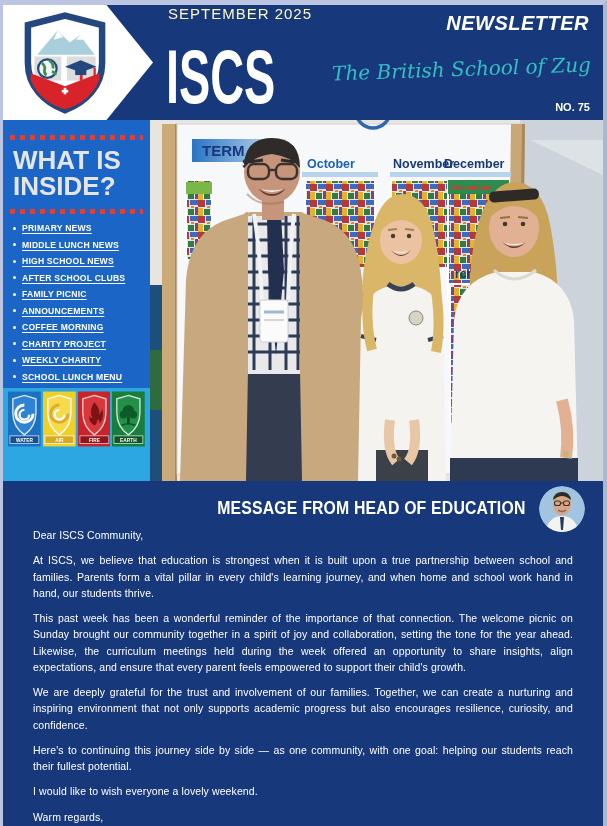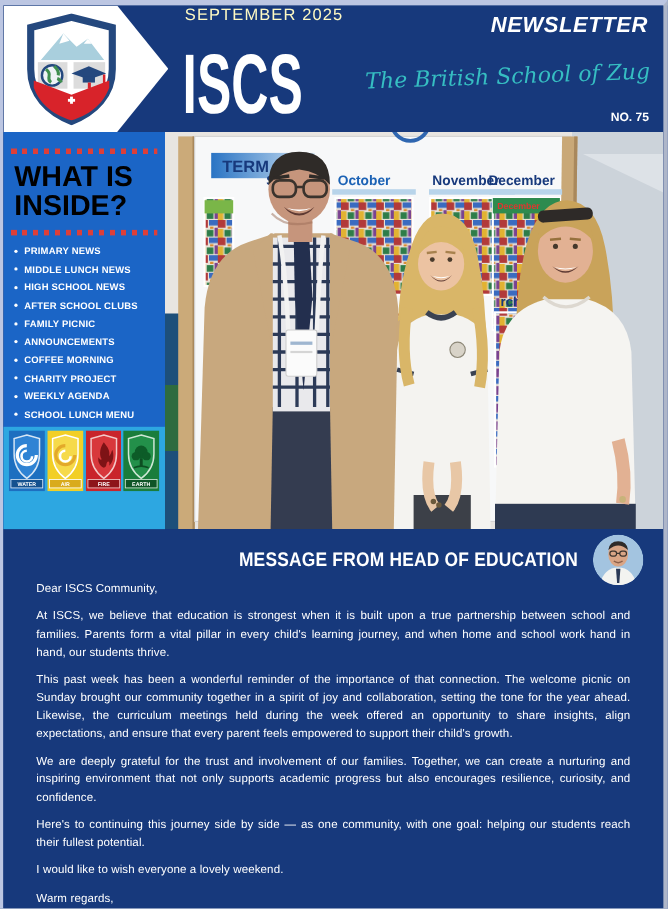--- a/index.html
+++ b/index.html
@@ -19,26 +19,26 @@
         color:#ffffff;letter-spacing:.5px;}
   .tagline{position:absolute;right:12px;top:52px;font-family:"DejaVu Serif",serif;font-style:italic;
         font-size:20px;color:#36bec2;transform:rotate(-2deg);}
   .issue-no{position:absolute;right:13px;bottom:7px;font-size:11px;font-weight:800;color:#ffffff;}
 
   
   .main{display:flex;height:361px;}
   .sidebar{width:147px;background:#1b65c6;display:flex;flex-direction:column;position:relative;}
   .dots{height:6px;margin:0 7px;background:repeating-linear-gradient(90deg,#dd3f39 0 5px,transparent 5px 10px);}
   .dots.top{margin-top:15px;}
-  .inside-title{color:#000000;font-weight:800;font-size:26px;line-height:.98;padding:8px 0 10px 10px;letter-spacing:0;}
+  .inside-title{color:#e5e5e5;font-weight:800;font-size:26px;line-height:.98;padding:8px 0 10px 10px;letter-spacing:0;}
   .toc{list-style:none;margin:9px 0 0 0;padding:0 4px 0 10px;}
   .toc li{display:flex;align-items:center;gap:6px;margin-bottom:6.5px;}
   .toc .dot{width:3px;height:3px;border-radius:50%;background:#ffffff;flex:0 0 auto;}
   .toc .lbl{color:#ffffff;font-weight:700;font-size:8.6px;letter-spacing:.2px;
-        text-underline-offset:2px;text-decoration-thickness:1px;}
+        text-decoration:underline;text-underline-offset:2px;text-decoration-thickness:1px;}
   .house-strip{margin-top:auto;background:#2da7e1;padding:3px 0 0 0;height:103px;}
   .house-title{text-align:center;color:#ffffff;font-weight:800;font-size:19px;letter-spacing:.5px;
         text-decoration:underline;text-underline-offset:3px;margin:2px 0 4px 0;}
   .houses{display:flex;gap:2px;padding:0 5px;}
   .houses svg{display:block;}
 
   
   .photo{flex:1;position:relative;overflow:hidden;}
   .photo svg{display:block;}
 
@@ -118,21 +118,21 @@
         <li>
             <span class="dot"></span>
             <span class="lbl">COFFEE MORNING</span>
           </li>
         <li>
             <span class="dot"></span>
             <span class="lbl">CHARITY PROJECT</span>
           </li>
         <li>
             <span class="dot"></span>
-            <span class="lbl">WEEKLY AGENDA</span>
+            <span class="lbl">WEEKLY CHARITY</span>
           </li>
         <li>
             <span class="dot"></span>
             <span class="lbl">SCHOOL LUNCH MENU</span>
           </li>
       </ul>
       <div class="house-strip">
         <div class="houses">
           <svg width="33" height="56" viewBox="0 0 34 57">
             <rect width="34" height="57" fill="#1d6fc0"></rect>

